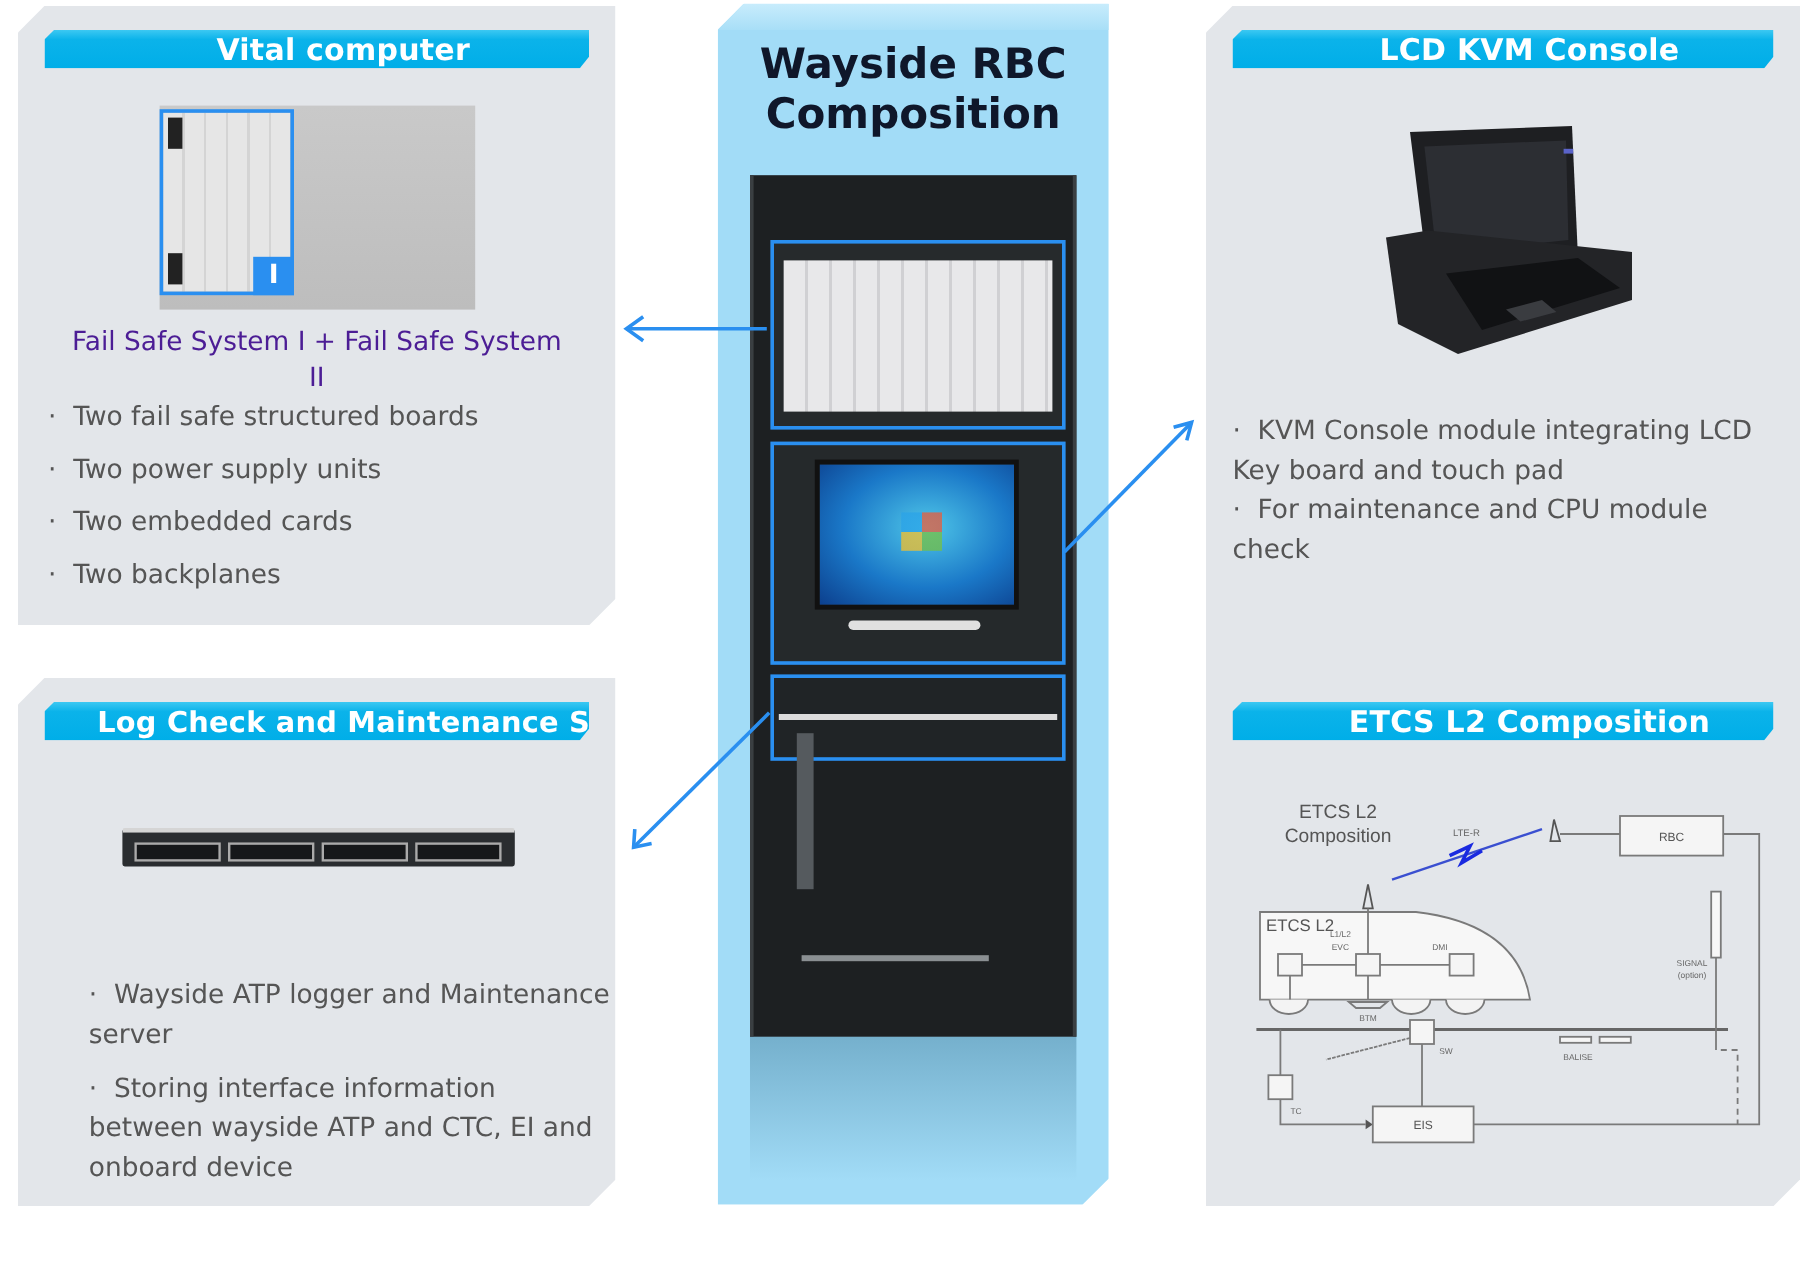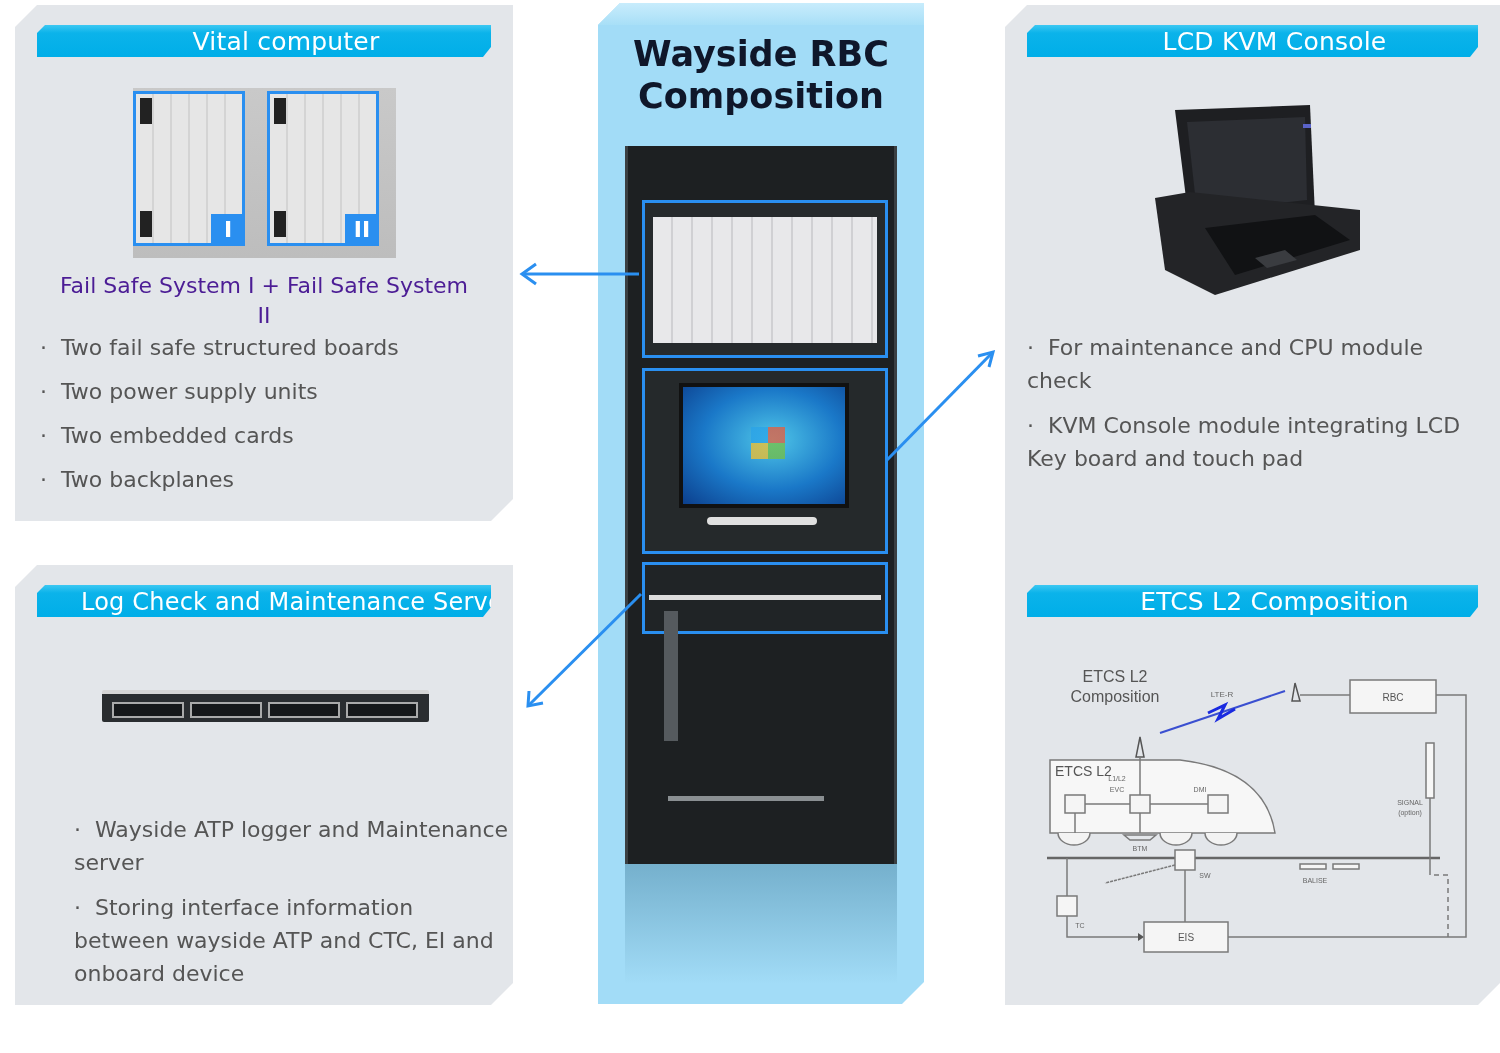--- a/index.html
+++ b/index.html
@@ -6,21 +6,21 @@
   html, body { width: 1500px; height: 1053px; background: #ffffff; overflow: hidden; }
   body { position: relative; font-family: "DejaVu Sans", "Liberation Sans", sans-serif; }
 
   .panel {
     position: absolute; background: #e3e6ea;
     clip-path: polygon(22px 0, 100% 0, 100% calc(100% - 22px), calc(100% - 22px) 100%, 0 100%, 0 22px);
   }
   .panel-title {
     position: absolute; left: 22px; right: 22px; top: 20px; height: 32px;
     background: linear-gradient(#3cc8f2 0%, #0bb3ea 25%, #00aee8 100%);
-    color: #fff; font-weight: normal; font-size: 25px; line-height: 34px;
+    color: #fff; font-weight: bold; font-size: 25px; line-height: 34px;
     text-align: center; letter-spacing: 0.2px;
     clip-path: polygon(8px 0, 100% 0, 100% calc(100% - 10px), calc(100% - 8px) 100%, 0 100%, 0 8px);
     white-space: nowrap; overflow: hidden; padding-left: 44px;
   }
   .bullets { position: absolute; color: #555; font-size: 22px; line-height: 33px; }
   .bullets li { list-style: none; }
 
   
   #p-vital { left: 15px; top: 5px; width: 498px; height: 516px; }
   .vc-photo { position: absolute; left: 118px; top: 83px; width: 263px; height: 170px;
@@ -82,25 +82,20 @@
 <body>
 
 <div class="panel" id="p-vital">
   <div class="panel-title">Vital computer</div>
   <div class="vc-photo">
     <div class="vc-frame" style="left:0;">
       <div class="slot" style="top:4px;"></div>
         <div class="slot" style="bottom:6px;"></div>
       <div class="badge">I</div>
     </div>
-    <div class="vc-frame" style="left:134px;">
-      <div class="slot" style="top:4px;"></div>
-        <div class="slot" style="bottom:6px;"></div>
-      <div class="badge">II</div>
-    </div>
   </div>
   <div class="vc-caption">Fail Safe System I + Fail Safe System II</div>
   <ul class="bullets" style="left:25px; top:326px;">
     <li>·&nbsp; <span>Two fail safe structured boards</span></li>
     <li style="margin-top:11px;">·&nbsp; <span>Two power supply units</span></li>
     <li style="margin-top:11px;">·&nbsp; <span>Two embedded cards</span></li>
     <li style="margin-top:11px;">·&nbsp; <span>Two backplanes</span></li>
   </ul>
 </div>
 
@@ -133,22 +128,22 @@
   <div class="panel-title">LCD KVM Console</div>
   <svg class="kvm-img" viewBox="0 0 210 200">
     <polygon points="20,10 155,5 160,115 35,130" fill="#1e1f22"></polygon>
     <polygon points="32,22 150,17 152,100 42,112" fill="#2c2e33"></polygon>
     <polygon points="0,98 35,92 205,110 205,150 60,195 10,170" fill="#232427"></polygon>
     <polygon points="50,128 160,115 195,140 80,175" fill="#111214"></polygon>
     <polygon points="100,158 130,150 142,160 112,168" fill="#3a3c40"></polygon>
     <rect x="148" y="24" width="8" height="4" fill="#5a63c8"></rect>
   </svg>
   <ul class="bullets" style="left:22px; top:326px; width:440px;">
+    <li style="margin-top:12px;">·&nbsp; <span>KVM Console module integrating LCD Key board and touch pad</span></li>
     <li>·&nbsp; <span>For maintenance and CPU module check</span></li>
-    <li style="margin-top:12px;">·&nbsp; <span>KVM Console module integrating LCD Key board and touch pad</span></li>
   </ul>
 </div>
 
 <div class="panel" id="p-log">
   <div class="panel-title" style="font-size:24px;">Log Check and Maintenance Server</div>
   <div class="server">
     <div class="bay" style="left:10px;"></div>
     <div class="bay" style="left:88px;"></div>
     <div class="bay" style="left:166px;"></div>
     <div class="bay" style="left:244px;"></div>

